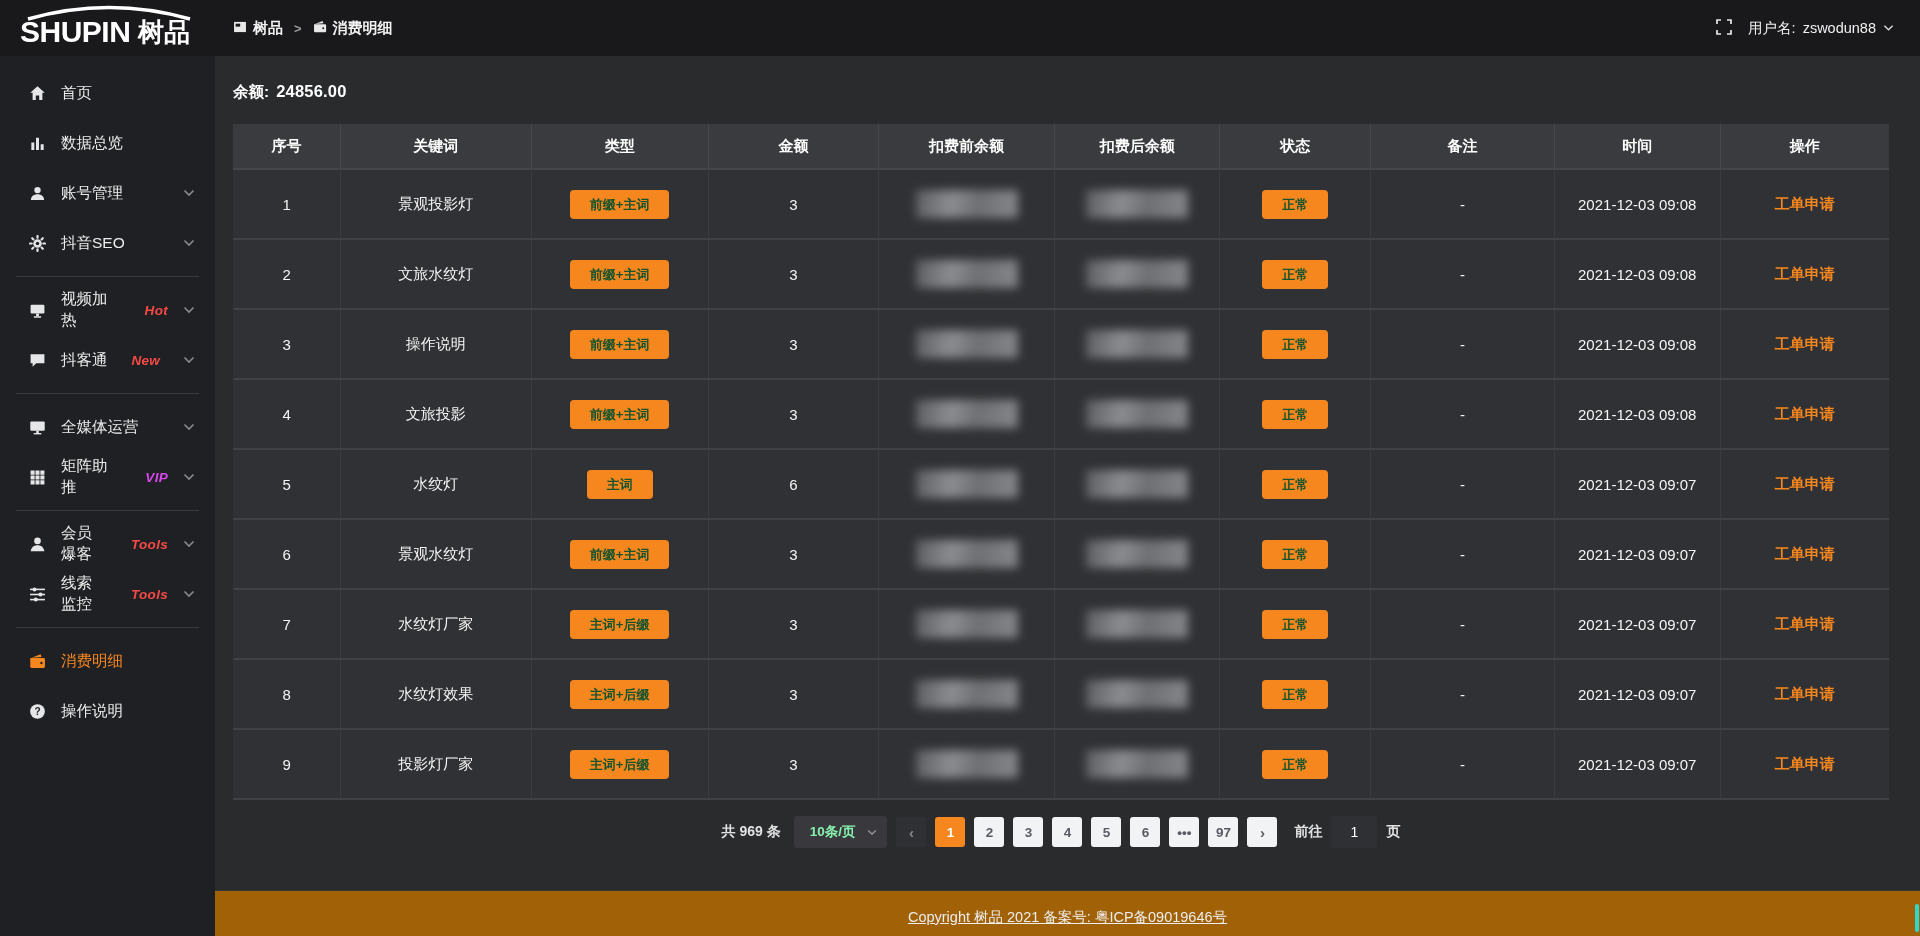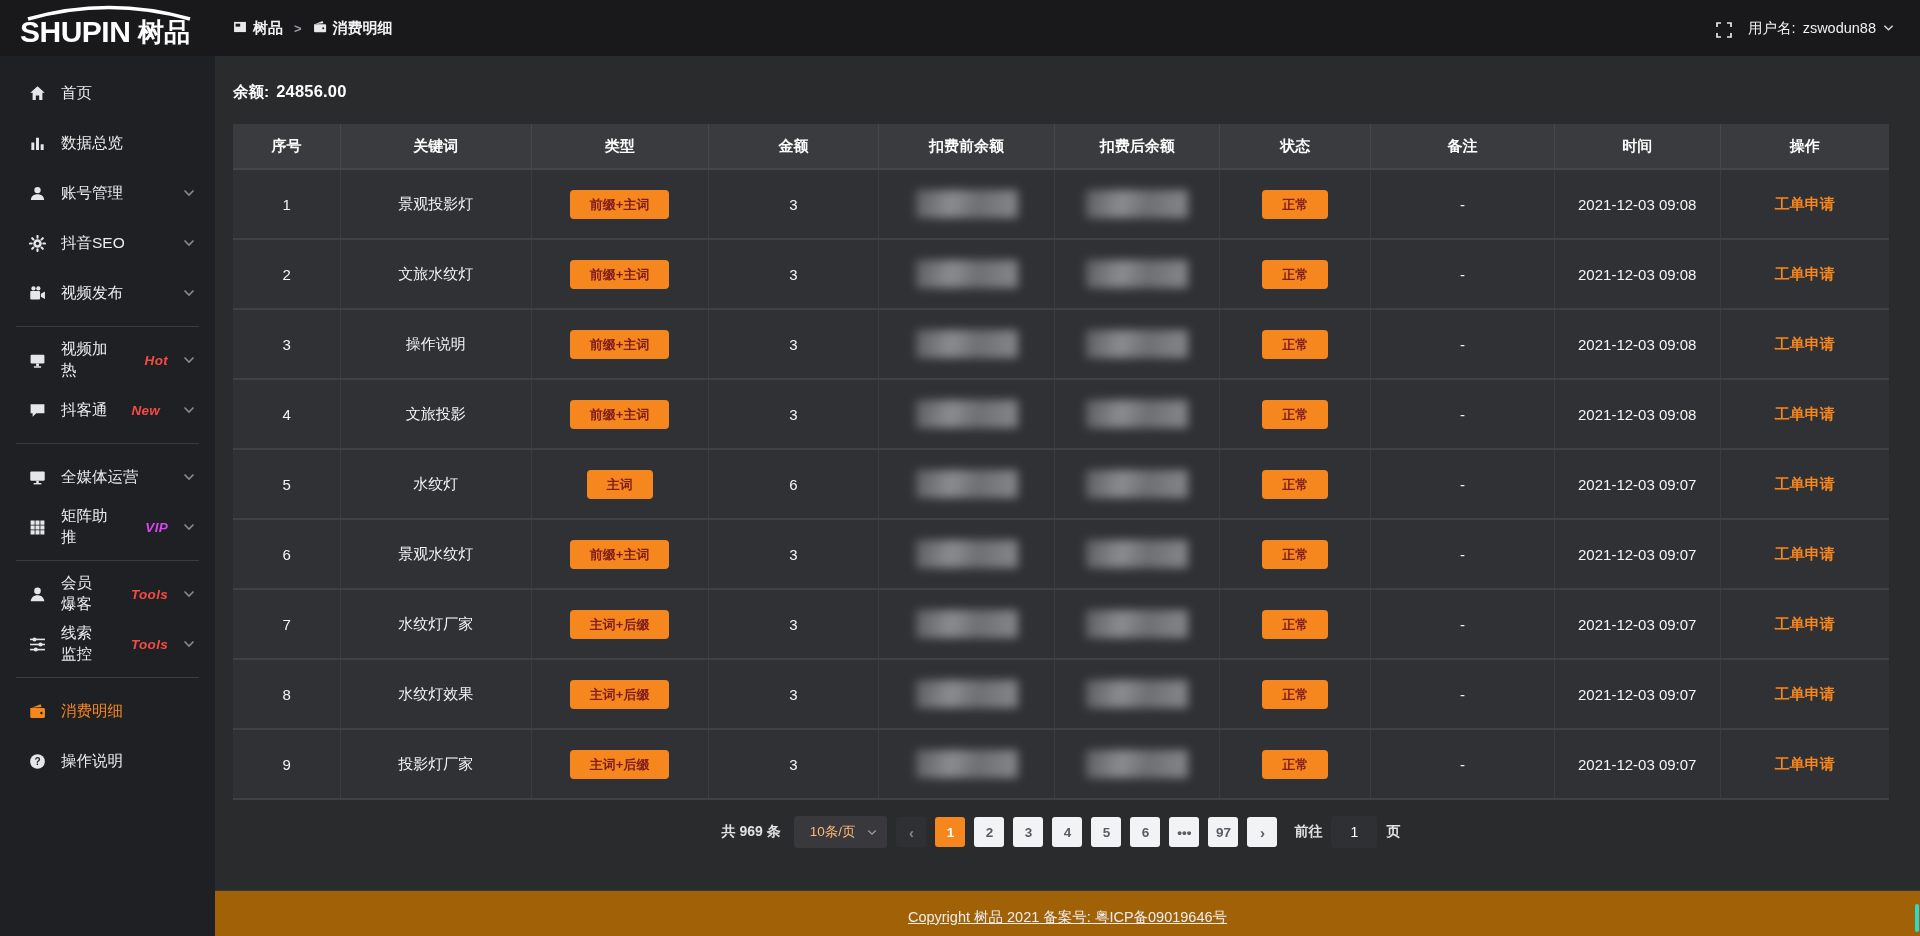--- a/index.html
+++ b/index.html
@@ -3,21 +3,21 @@
 <meta charset="utf-8">
 <style>
   html,body{margin:0;padding:0;}
   body{width:1920px;height:936px;overflow:hidden;background:#2a2b2d;color:#fff;
        font-family:"Liberation Sans","DejaVu Sans",sans-serif;}
   .topbar{height:56px;background:#19191b;display:flex;align-items:center;}
   .logo-wrap{width:215px;box-sizing:border-box;padding-left:16px;flex-shrink:0;}
   .breadcrumb{margin-left:18px;display:flex;align-items:center;gap:9px;font-size:15px;font-weight:bold;color:#f2f2f2;}
   .crumb{display:flex;align-items:center;gap:6px;cursor:pointer;}
   .crumb-sep{color:#9a9da2;font-size:13px;font-weight:bold;margin:0 2px;}
-  .topbar-right{margin-left:auto;display:flex;align-items:flex-end;gap:16px;padding-right:26px;font-size:14.5px;color:#f0f0f0;}
+  .topbar-right{margin-left:auto;display:flex;align-items:flex-start;gap:16px;padding-right:26px;font-size:14.5px;color:#f0f0f0;}
   .user-entry{display:flex;align-items:center;gap:7px;cursor:pointer;}
 
   .layout{display:flex;height:888px;}
   .sidebar{width:215px;flex-shrink:0;background:#1f2023;box-sizing:border-box;padding-top:12px;}
   .side-item{height:50px;display:flex;align-items:center;gap:15px;padding:0 20px 0 29px;font-size:15.5px;color:#ececec;cursor:pointer;}
   .side-item .icon{display:flex;color:#e6e6e8;width:17px;justify-content:center;}
   .side-item.active{color:#f6871f;}
   .side-item.active .icon{color:#f6871f;}
   .side-badge{font-style:italic;font-weight:bold;font-size:13.5px;margin-left:9px;letter-spacing:.3px;}
   .chev{margin-left:auto;display:flex;opacity:.85;}
@@ -27,30 +27,30 @@
   .balance{margin:26px 0 21px;font-size:15.5px;font-weight:bold;color:#fff;}
   .balance b{margin-left:7px;font-size:16.5px;letter-spacing:.2px;}
 
   table{width:100%;border-collapse:collapse;table-layout:fixed;}
   thead th{background:#3a3b3e;height:42px;font-size:15px;font-weight:bold;color:#fdfdfd;
            border-right:1px solid #47484c;border-bottom:2px solid #45464a;}
   thead th:last-child{border-right:none;}
   tbody td{background:#303134;height:66px;text-align:center;font-size:15px;color:#f5f5f5;
            border-right:1px solid #3b3c40;border-bottom:2px solid #404145;}
   tbody td:last-child{border-right:none;}
-  .badge{background:#f6871f;color:#7f1d1d;font-size:13px;font-weight:bold;padding:8px 20px;border-radius:4px;display:inline-block;line-height:1;}
+  .badge{background:#f6871f;color:#14532d;font-size:13px;font-weight:bold;padding:8px 20px;border-radius:4px;display:inline-block;line-height:1;}
   .blur-box{display:inline-block;width:102px;height:28px;border-radius:2px;vertical-align:middle;
             background:linear-gradient(100deg,#6f7073 5%,#a3a4a7 35%,#7e7f82 60%,#96979a 90%);
             filter:blur(5px);opacity:.8;}
   .action-link{color:#f6871f;cursor:pointer;font-weight:bold;}
 
   .pager{display:flex;align-items:center;justify-content:center;gap:9px;margin-top:16px;font-size:14px;color:#e2e2e2;}
   .pager .total{margin-right:4px;font-weight:bold;}
   .page-select{background:#39393d;border-radius:3px;height:32px;display:flex;align-items:center;gap:12px;
-               padding:0 10px 0 16px;font-size:13.5px;font-weight:normal;color:#fdba74;cursor:pointer;}
+               padding:0 10px 0 16px;font-size:13.5px;font-weight:bold;color:#86efac;cursor:pointer;}
   .pg-btn{min-width:30px;height:30px;padding:0 4px;border:none;border-radius:3px;background:#f2f3f5;color:#585c63;
           font-weight:bold;font-size:13.5px;display:flex;align-items:center;justify-content:center;cursor:pointer;
           font-family:"Liberation Sans",sans-serif;}
   .pg-btn.active{background:#f6871f;color:#fff;}
   .pg-btn.pg-prev{background:#2f3033;color:#84878c;font-size:15px;}
   .pg-btn.pg-next{font-size:15px;}
   .goto{display:flex;align-items:center;gap:9px;margin-left:8px;font-weight:bold;}
   .goto-input{width:42px;height:30px;background:#2f3033;border:none;border-radius:3px;color:#fff;
               text-align:center;font-size:14px;font-family:"Liberation Sans",sans-serif;}
 
@@ -163,36 +163,20 @@
               <circle cx="8" cy="8" r="1.6" fill="#1f2023"></circle>
             </svg>
           </span>
           <span>抖音SEO</span>
           <span class="chev">
             <svg width="12" height="8" viewBox="0 0 12 8">
               <polyline points="1.5,1.5 6,6 10.5,1.5" fill="none" stroke="#9a9da2" stroke-width="1.6"></polyline>
             </svg>
           </span>
         </div>
-        <div class="side-item">
-          <span class="icon">
-            <svg width="17" height="17" viewBox="0 0 16 16" fill="currentColor">
-              <circle cx="4.2" cy="3.2" r="2"></circle>
-              <circle cx="8.8" cy="3.2" r="2"></circle>
-              <rect x="1.2" y="5.6" width="9.2" height="8" rx="1"></rect>
-              <path d="M11.2 8.2 15 6v7.2l-3.8-2.2z"></path>
-            </svg>
-          </span>
-          <span>视频发布</span>
-          <span class="chev">
-            <svg width="12" height="8" viewBox="0 0 12 8">
-              <polyline points="1.5,1.5 6,6 10.5,1.5" fill="none" stroke="#9a9da2" stroke-width="1.6"></polyline>
-            </svg>
-          </span>
-        </div>
         <div class="divider"></div>
         <div class="side-item">
           <span class="icon">
             <svg width="17" height="17" viewBox="0 0 16 16" fill="currentColor">
               <rect x="1.5" y="2.6" width="13" height="8.2" rx="1"></rect>
               <path d="M6.7 10.8h2.6v2.6H6.7z"></path>
               <path d="M4.6 13.4h6.8v1.4H4.6z"></path>
             </svg>
           </span>
           <span>视频加热</span>

